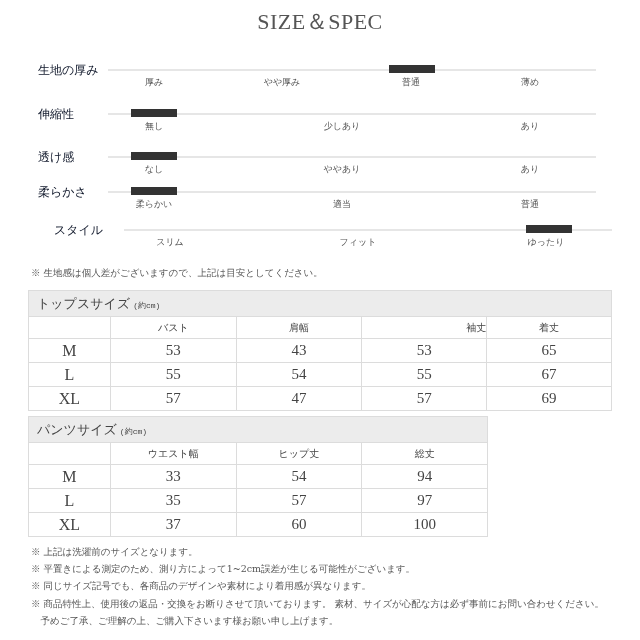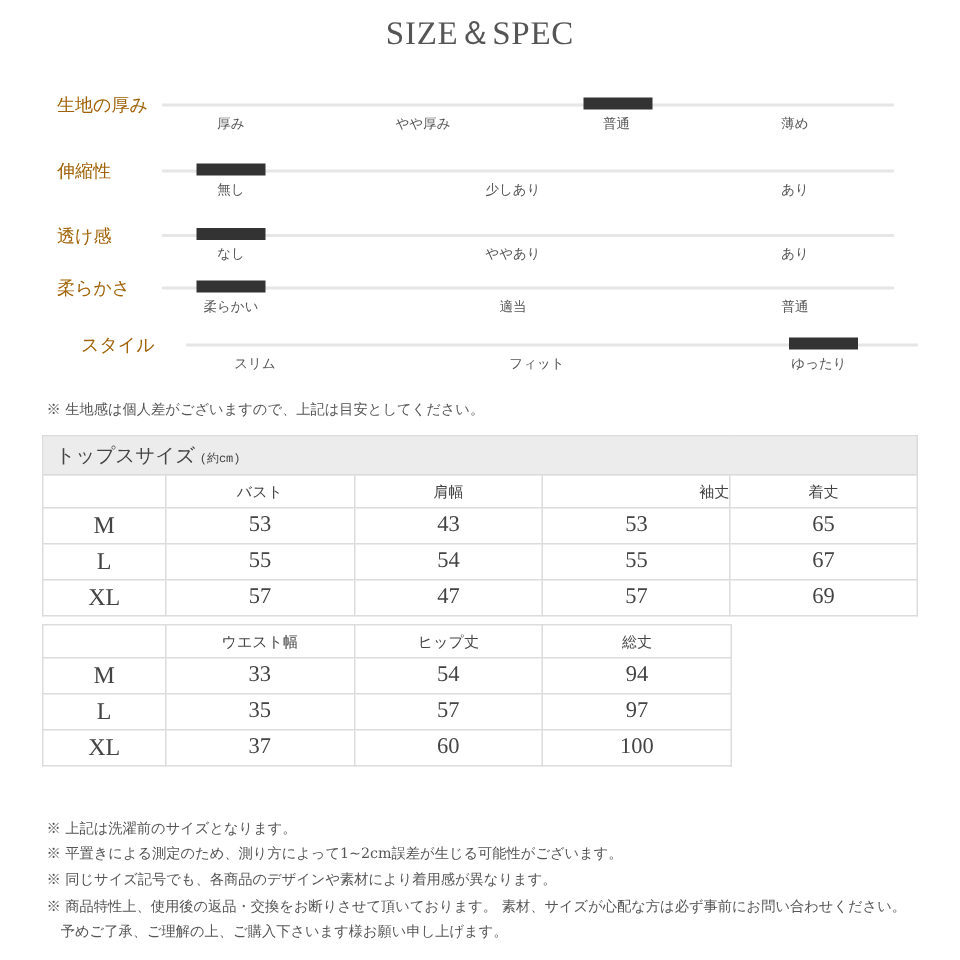--- a/index.html
+++ b/index.html
@@ -11,21 +11,21 @@
     }
     .title {
       position: absolute; top: 7px; left: 0; width: 640px;
       text-align: center; font-size: 22px; letter-spacing: 0.5px;
       font-family: "Liberation Serif", "DejaVu Serif", serif;
       color: #555;
     }
     .scale-row { position: absolute; left: 0; width: 640px; height: 34px; }
     .scale-label {
       position: absolute; left: 38px; top: -5px;
-      font-size: 12px; color: #a16207;
+      font-size: 12px; color: #0f172a;
     }
     .scale-track {
       position: absolute; left: 108px; width: 488px; top: 2px; height: 2px;
       background: #e6e6e6;
     }
     .scale-marker {
       position: absolute; top: -2px; width: 46px; height: 8px;
       background: #333;
     }
     .scale-opt {
@@ -137,20 +137,23 @@
     <td>57</td>
     <td>47</td>
     <td>57</td>
     <td>69</td>
   </tr>
 </tbody>
   </table>
 
 <table class="size" style="left:28px; top:416px; width:460px;">
   <tbody>
+      <tr>
+    <td class="cap" colspan="4"><span>パンツサイズ</span><small>(約cm)</small></td>
+  </tr>
   <tr class="hdr">
     <td style="width:82px;"></td>
     <td style="width:126px;">ウエスト幅</td>
     <td style="width:126px;">ヒップ丈</td>
     <td style="width:126px;">総丈</td>
   </tr>
   <tr class="row">
     <td class="sz">M</td>
     <td>33</td>
     <td>54</td>

